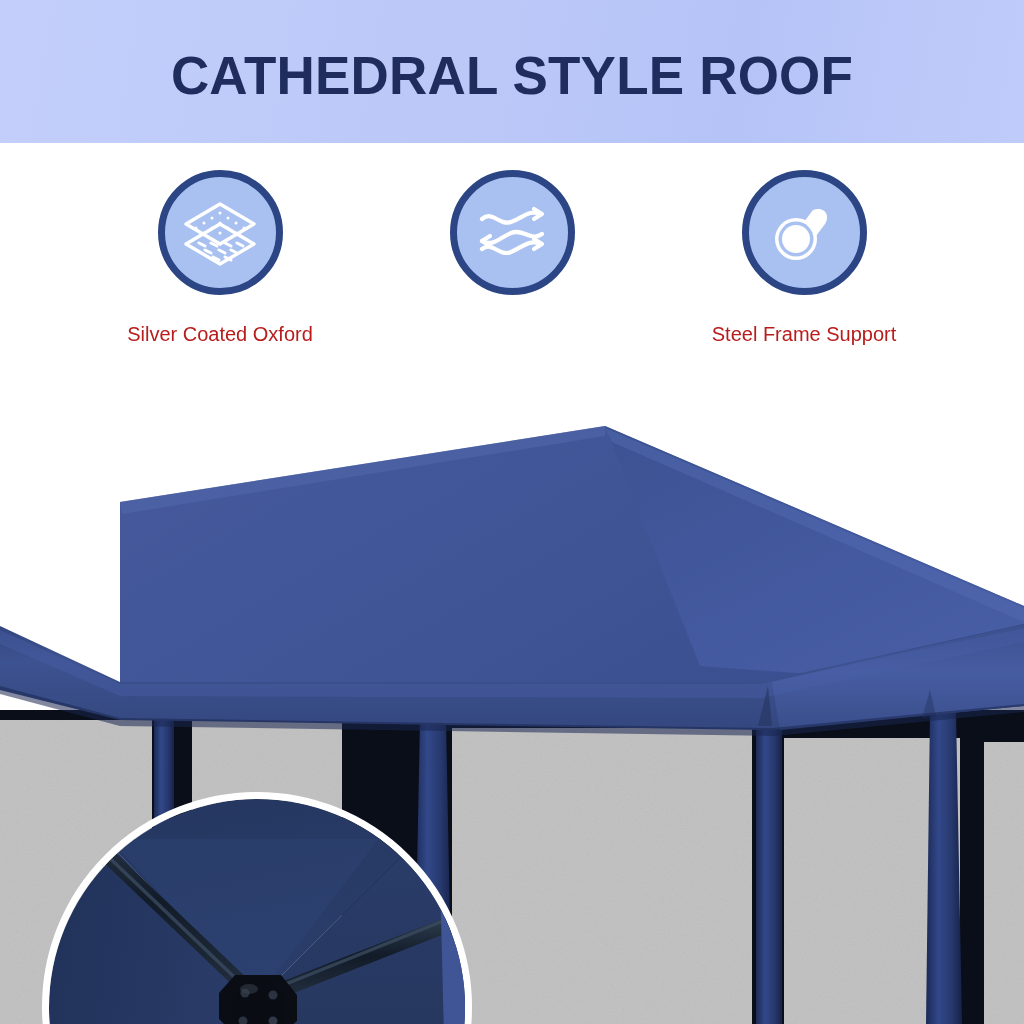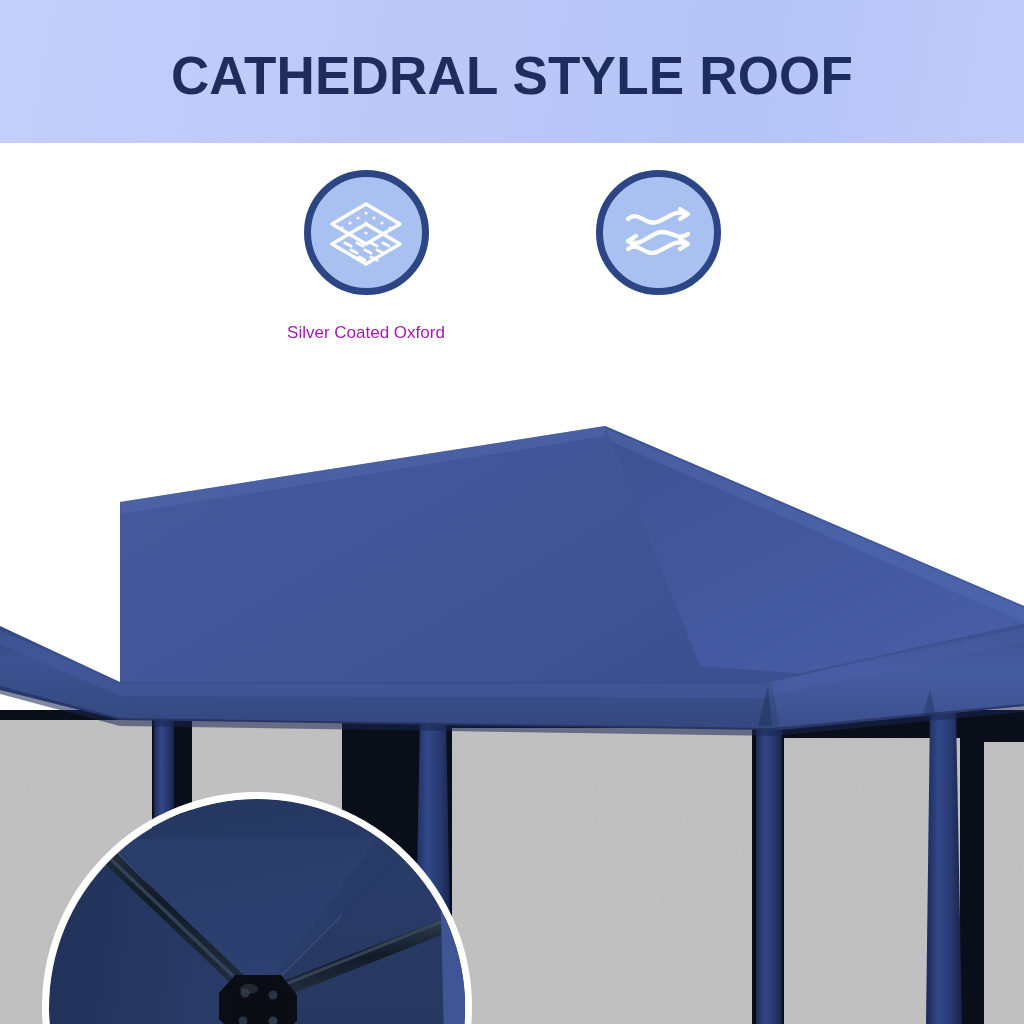--- a/index.html
+++ b/index.html
@@ -66,22 +66,22 @@
     background: #a9c1f1;
     border: 7px solid #2c4584;
     box-sizing: border-box;
     display: flex;
     align-items: center;
     justify-content: center;
   }
   .feature-circle svg { display: block; }
   .feature-label {
     margin-top: 28px;
-    font-size: 17px;
-    color: #a21caf;
+    font-size: 20px;
+    color: #b91c1c;
     text-align: center;
     white-space: nowrap;
   }
 
   
   .photo-stage {
     position: absolute;
     left: 0;
     top: 390px;
     width: 1024px;
@@ -173,20 +173,35 @@
               <path d="M17 36 L9 41 L17 46"></path>
 
               <path d="M9 49 C20 41, 26 57, 38 52 C50 47, 56 39, 68 44"></path>
               <path d="M61 39 L69 44 L61 49"></path>
             </g>
           </svg>
         </span>
       </div>
     </div>
 
+    <div class="feature-item">
+      <div class="feature-circle">
+        <span>
+          <svg width="74" height="70" viewBox="0 0 74 70">
+
+            <path d="M22 44 L46 12 C56 8, 64 16, 58 26 L34 58 Z" fill="#ffffff"></path>
+
+            <circle cx="29" cy="41" r="21" fill="#ffffff"></circle>
+            <circle cx="29" cy="41" r="17.5" fill="#a9c1f1"></circle>
+            <circle cx="29" cy="41" r="14" fill="#ffffff"></circle>
+          </svg>
+        </span>
+      </div>
+      <div class="feature-label">Steel Frame Support</div>
+    </div>
   </div>
 
   <div class="photo-stage">
     <svg class="photo-svg" width="1024" height="634" viewBox="0 0 1024 634">
       <defs>
 
         <linearGradient id="roofLeft" x1="0" y1="0" x2="1" y2="0.5">
           <stop offset="0%" stop-color="#46599c"></stop>
           <stop offset="55%" stop-color="#3f5596"></stop>
           <stop offset="100%" stop-color="#3a4f8f"></stop>

